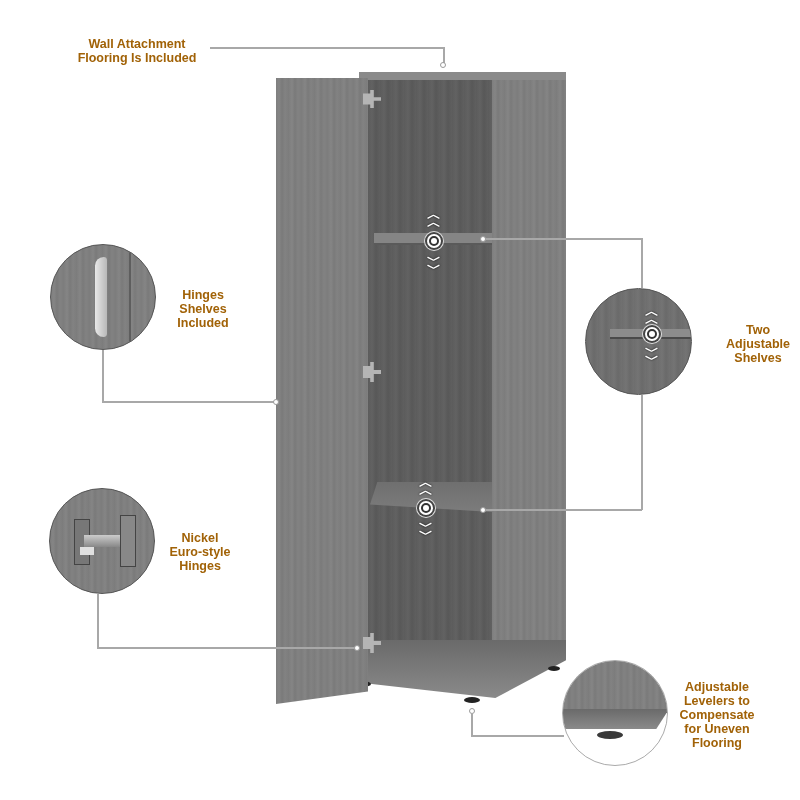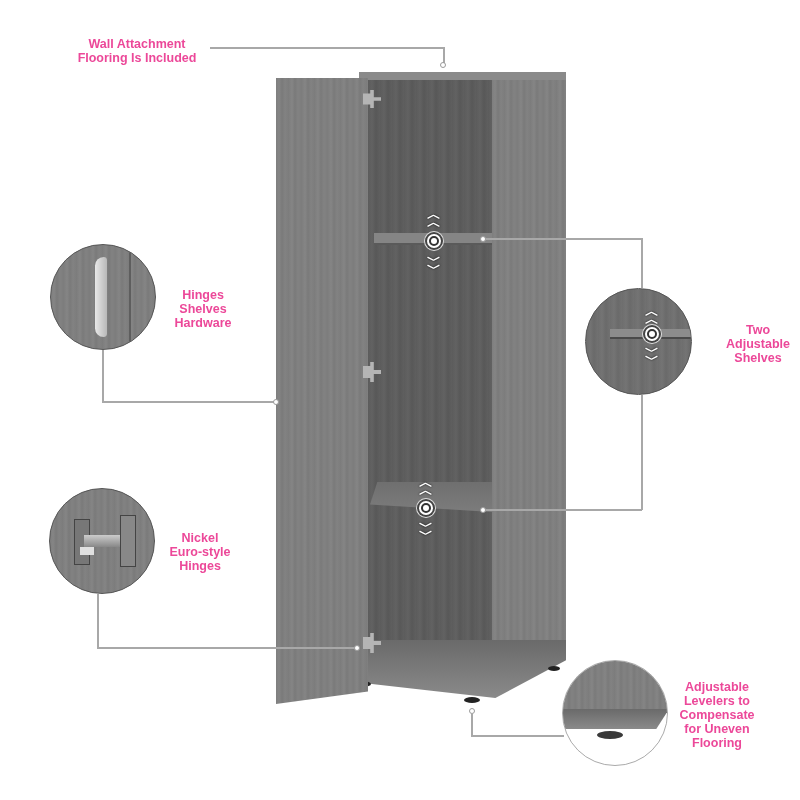--- a/index.html
+++ b/index.html
@@ -1,17 +1,17 @@
 <!DOCTYPE html>
 <html><head>
 <meta charset="utf-8">
 <style>
   html,body{margin:0;padding:0;background:#fff;}
   body{width:800px;height:800px;position:relative;overflow:hidden;font-family:"Liberation Sans",sans-serif;}
-  .label{position:absolute;text-align:center;font-weight:bold;color:#ec4899;font-size:12.5px;line-height:14px;}
+  .label{position:absolute;text-align:center;font-weight:bold;color:#a16207;font-size:12.5px;line-height:14px;}
   .label span{display:block;}
   .leader{position:absolute;background:#a8a8a8;}
   .dot{position:absolute;width:6px;height:6px;border:1.2px solid #9a9a9a;border-radius:50%;background:#fff;box-sizing:border-box;}
   .circle{position:absolute;border-radius:50%;overflow:hidden;border:1.5px solid #555;box-sizing:border-box;}
   .wood{background:repeating-linear-gradient(90deg,#7e7e7e 0px,#858585 3px,#7a7a7a 6px,#828282 9px,#7c7c7c 13px);}
   .wood-dark{background:repeating-linear-gradient(90deg,#5c5c5c 0px,#626262 4px,#585858 8px,#5f5f5f 12px);}
   .wood-mid{background:repeating-linear-gradient(90deg,#6e6e6e 0px,#747474 4px,#6a6a6a 8px,#717171 12px);}
   .abs{position:absolute;}
   .arrow{position:absolute;color:#fff;font-weight:bold;font-size:14px;line-height:8px;text-align:center;width:16px;text-shadow:0 0 2px #000;}
   .target{position:absolute;width:14px;height:14px;border-radius:50%;border:2px solid #fff;box-sizing:border-box;background:#333;box-shadow:0 0 0 2px #444,0 0 0 3px #ddd;}
@@ -65,21 +65,21 @@
 <div class="leader" style="left:443px;top:47px;width:1.5px;height:16px;"></div>
 <div class="dot" style="left:440px;top:62px;"></div>
 
 <div class="circle wood" style="left:50px;top:244px;width:106px;height:106px;">
   <div class="abs" style="left:44px;top:12px;width:12px;height:80px;border-radius:10px 4px 4px 10px;background:linear-gradient(90deg,#e8e8e8,#b8b8b8);"></div>
   <div class="abs" style="left:78px;top:0;width:2px;height:106px;background:#5e5e5e;"></div>
 </div>
 <div class="label" style="left:158px;top:288px;width:90px;">
   <span>Hinges</span>
   <span>Shelves</span>
-  <span>Hardware</span>
+  <span>Included</span>
 </div>
 <div class="leader" style="left:102px;top:350px;width:1.5px;height:52px;"></div>
 <div class="leader" style="left:102px;top:401px;width:173px;height:1.5px;"></div>
 <div class="dot" style="left:273px;top:399px;"></div>
 
 <div class="circle wood" style="left:49px;top:488px;width:106px;height:106px;">
   <div class="abs" style="left:24px;top:30px;width:14px;height:44px;background:#777;border:1px solid #444;"></div>
   <div class="abs" style="left:34px;top:46px;width:50px;height:12px;background:linear-gradient(#ccc,#888);"></div>
   <div class="abs" style="left:70px;top:26px;width:14px;height:50px;background:#888;border:1px solid #444;"></div>
   <div class="abs" style="left:30px;top:58px;width:14px;height:8px;background:#e0e0e0;"></div>

